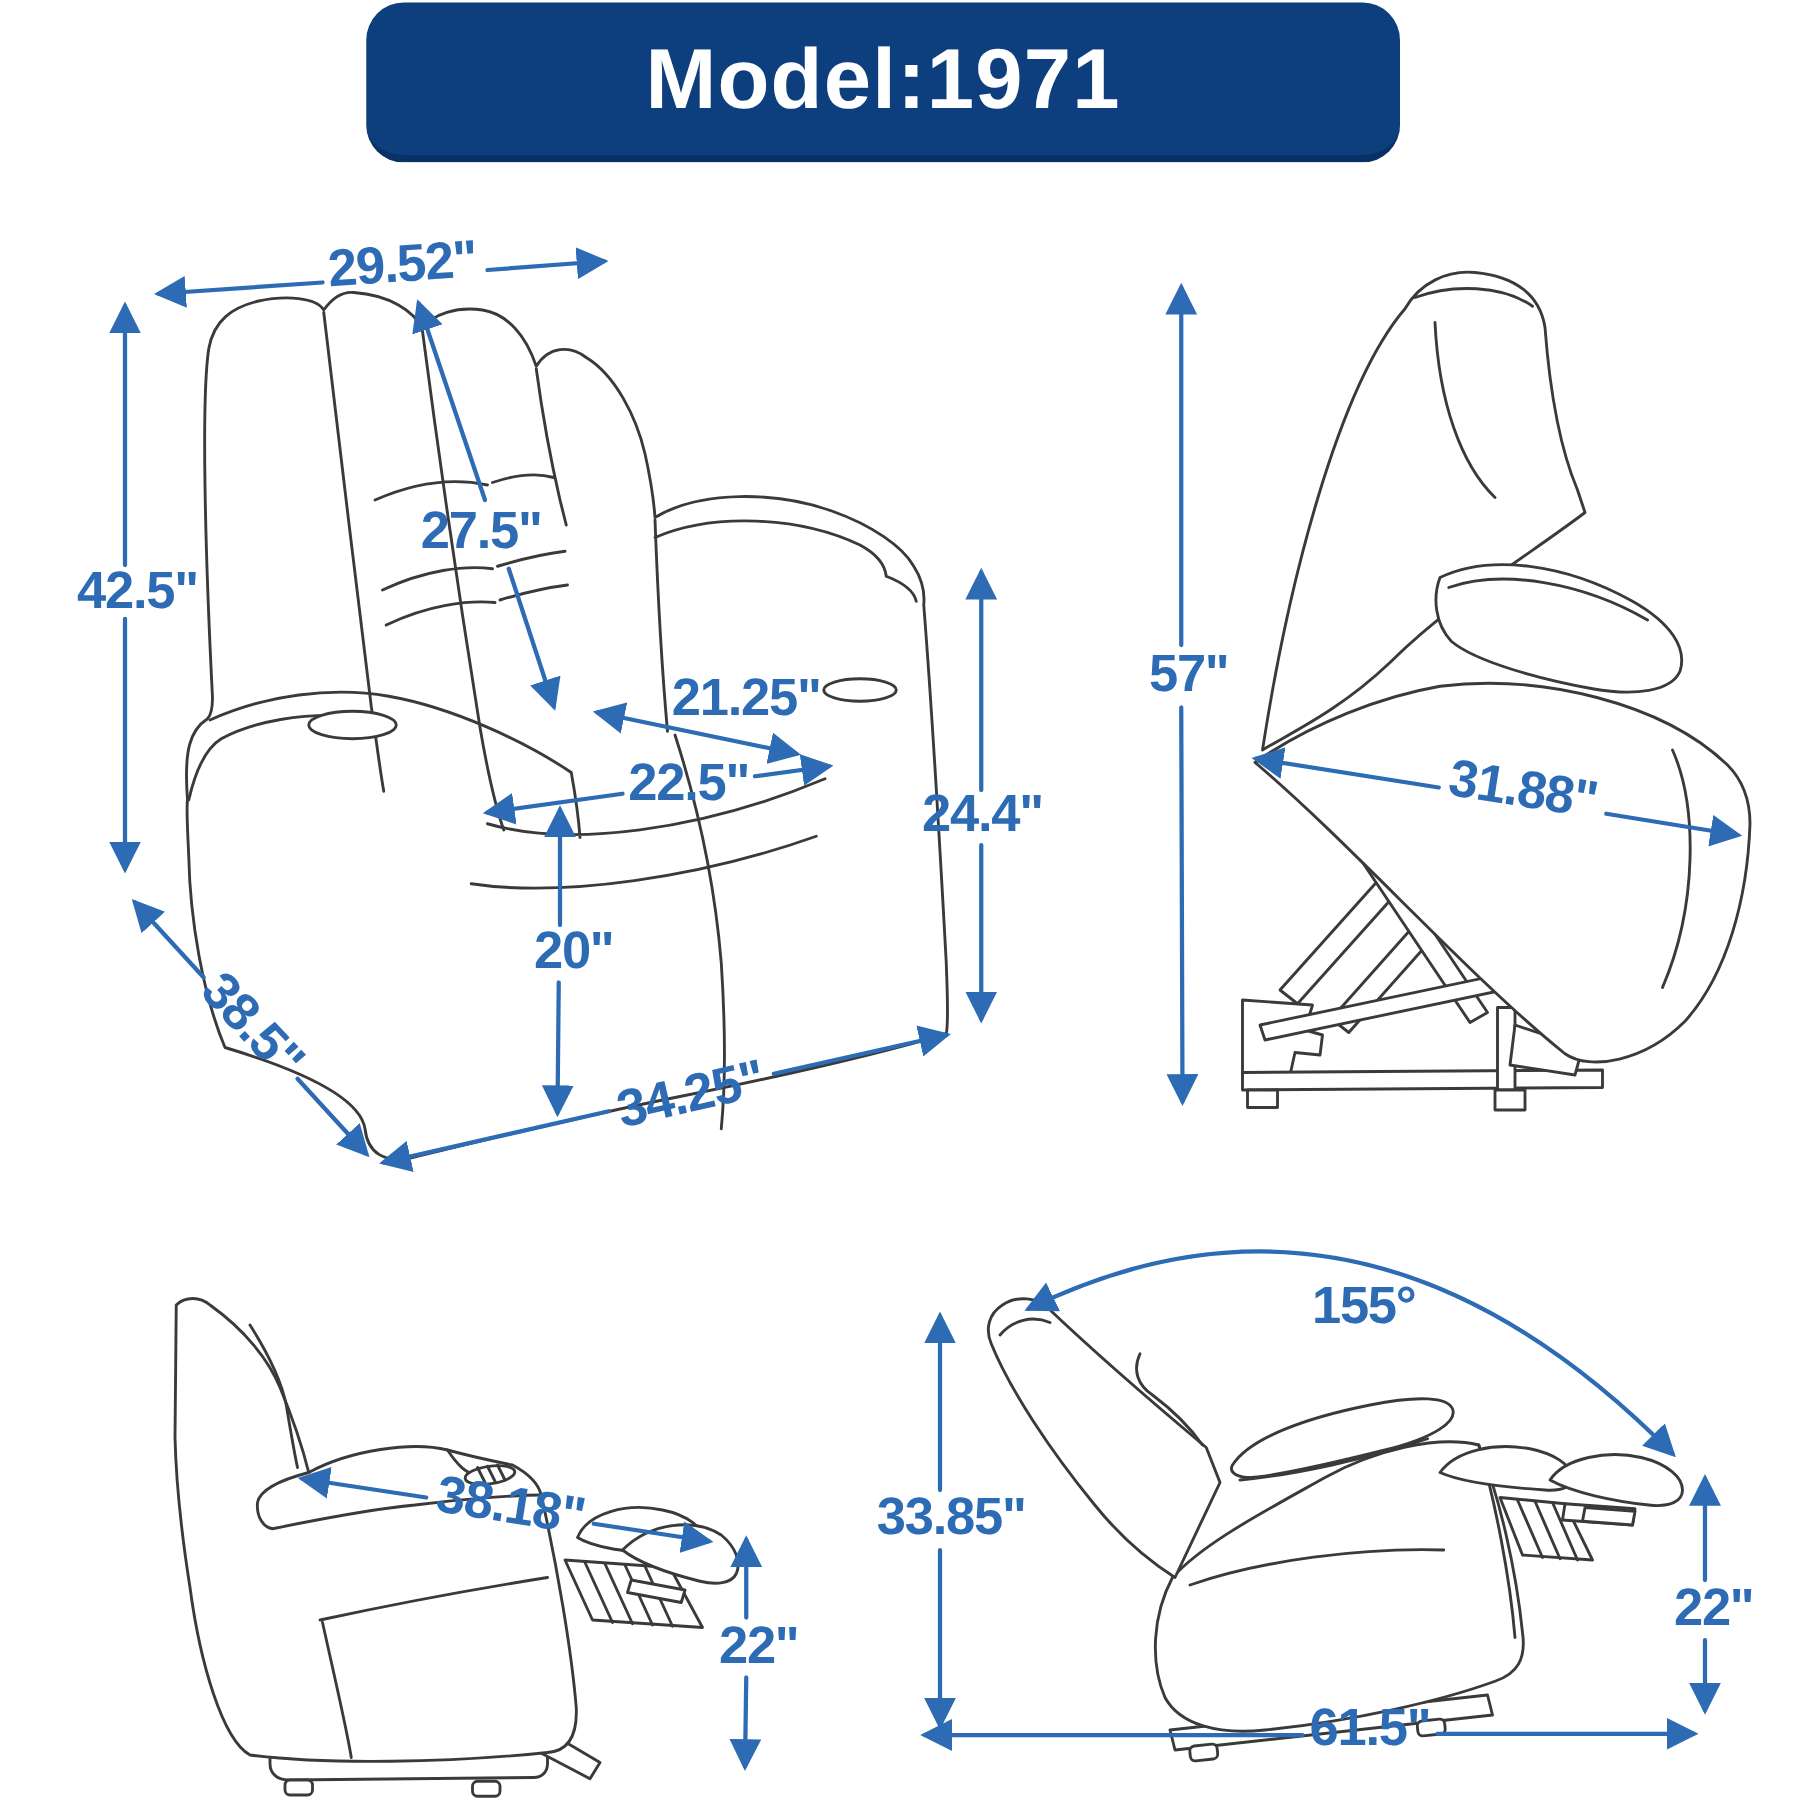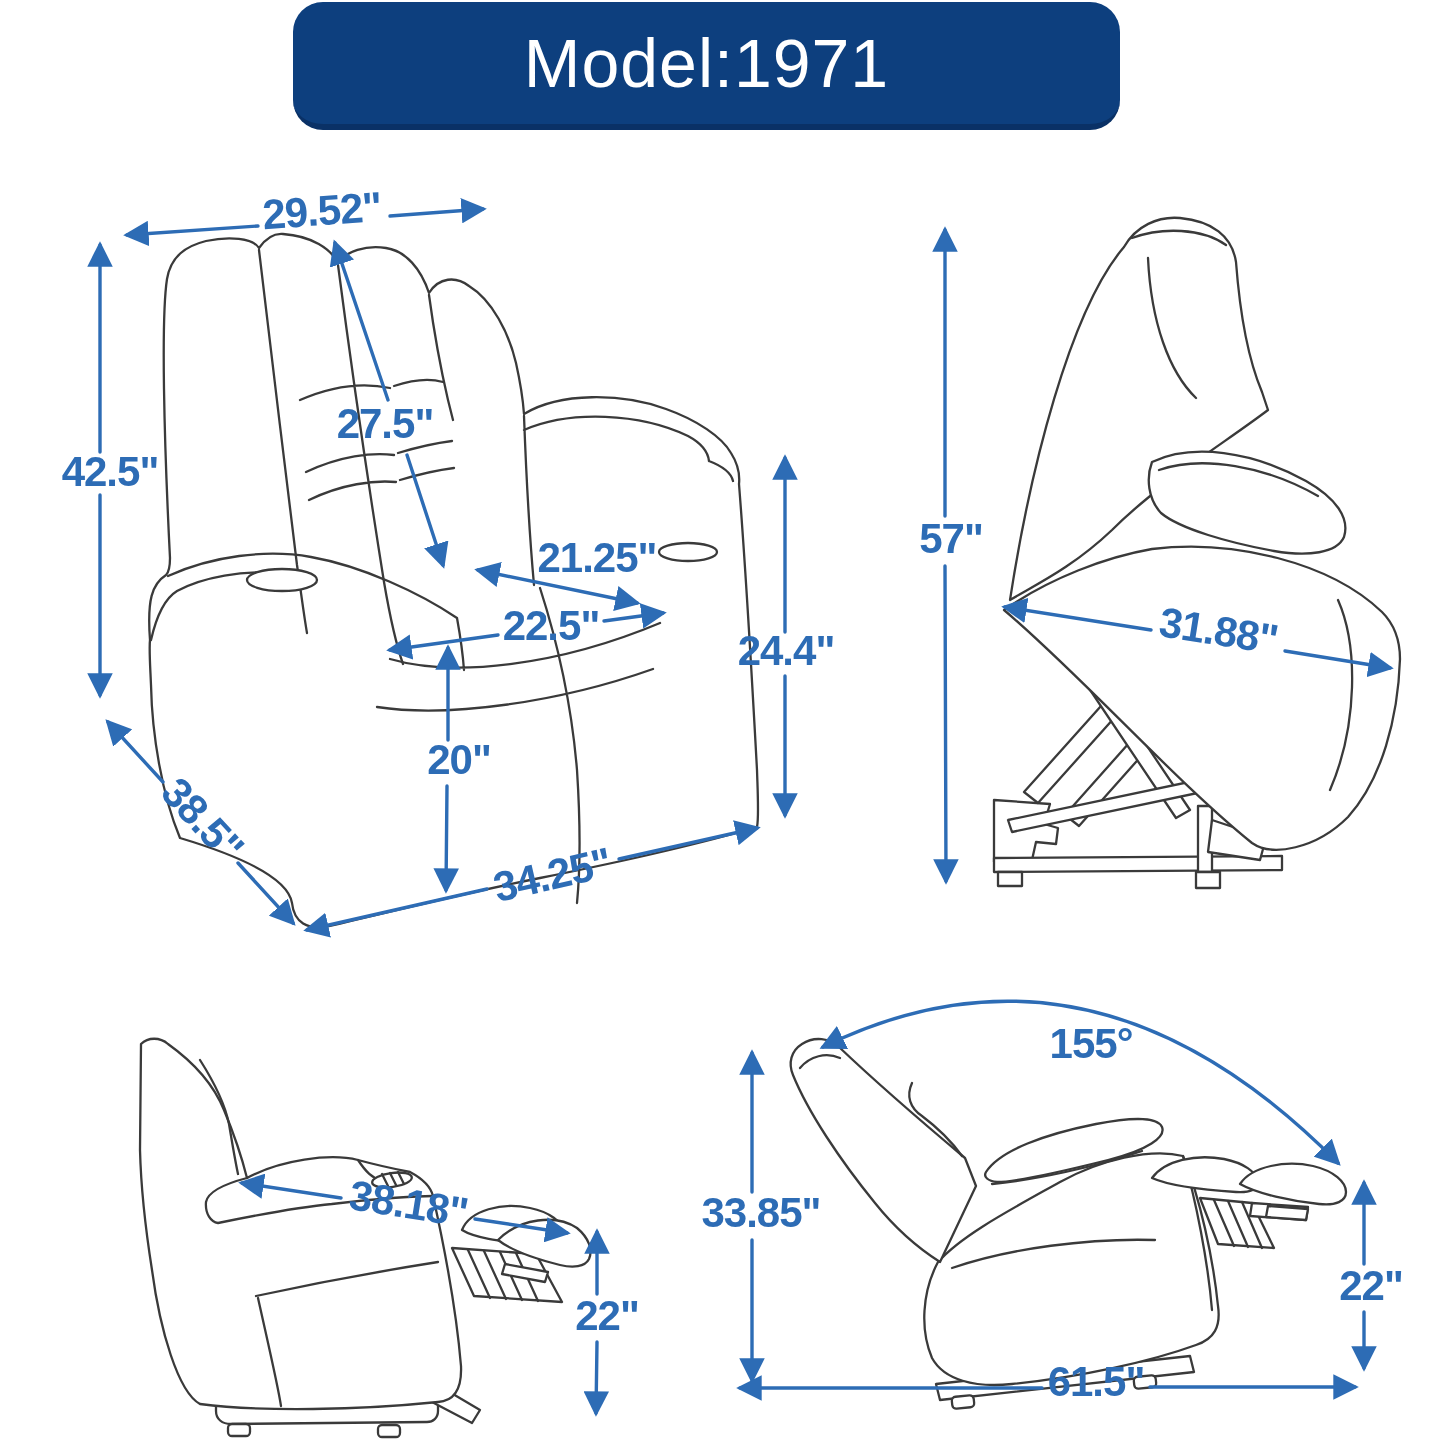--- a/index.html
+++ b/index.html
@@ -8,21 +8,21 @@
   }
   html,body{margin:0;padding:0;}
   body{width:1445px;height:1445px;background:var(--background);font-family:"Liberation Sans",sans-serif;overflow:hidden;}
   #stage{position:relative;width:1445px;height:1445px;background:var(--background);}
   #banner{
     position:absolute;left:293px;top:2px;width:827px;height:122px;
     background:var(--banner-bg);border-bottom:6px solid var(--banner-border);
     border-radius:30px;display:flex;align-items:center;justify-content:center;
   }
   #banner .title{
-    color:#ffffff;font-size:68px;font-weight:normal;letter-spacing:1px;
+    color:#ffffff;font-size:68px;font-weight:bold;letter-spacing:1px;
     font-family:"Liberation Sans",sans-serif;
   }
   svg{position:absolute;left:0;top:0;}
   .fw{fill:#ffffff;stroke:var(--line-color);stroke-width:2.3;stroke-linejoin:round;}
   .ln{fill:none;stroke:var(--line-color);stroke-width:2.3;stroke-linecap:round;stroke-linejoin:round;}
   .dim{fill:none;stroke:var(--dimension-blue);stroke-width:3.4;stroke-linecap:round;}
   .dimtxt{
     fill:var(--dimension-blue);font-family:"Liberation Sans",sans-serif;
     font-weight:bold;font-size:42px;letter-spacing:-1px;
     text-anchor:middle;dominant-baseline:middle;

